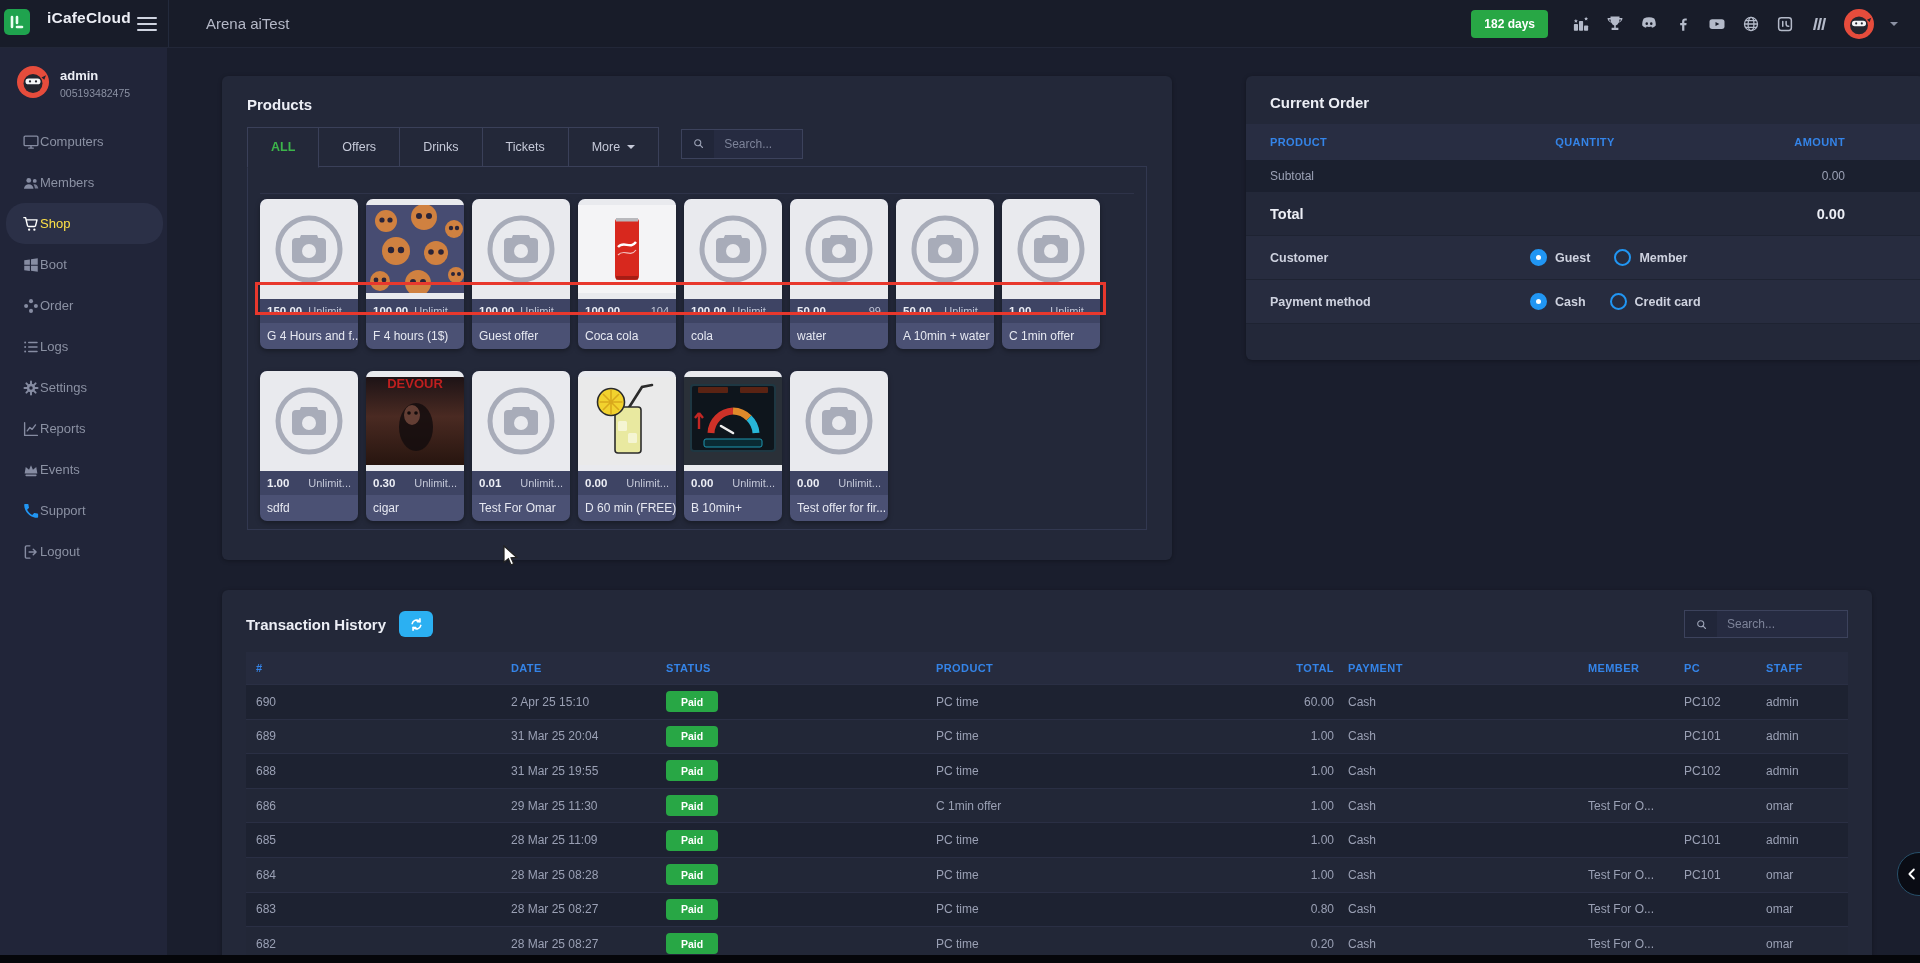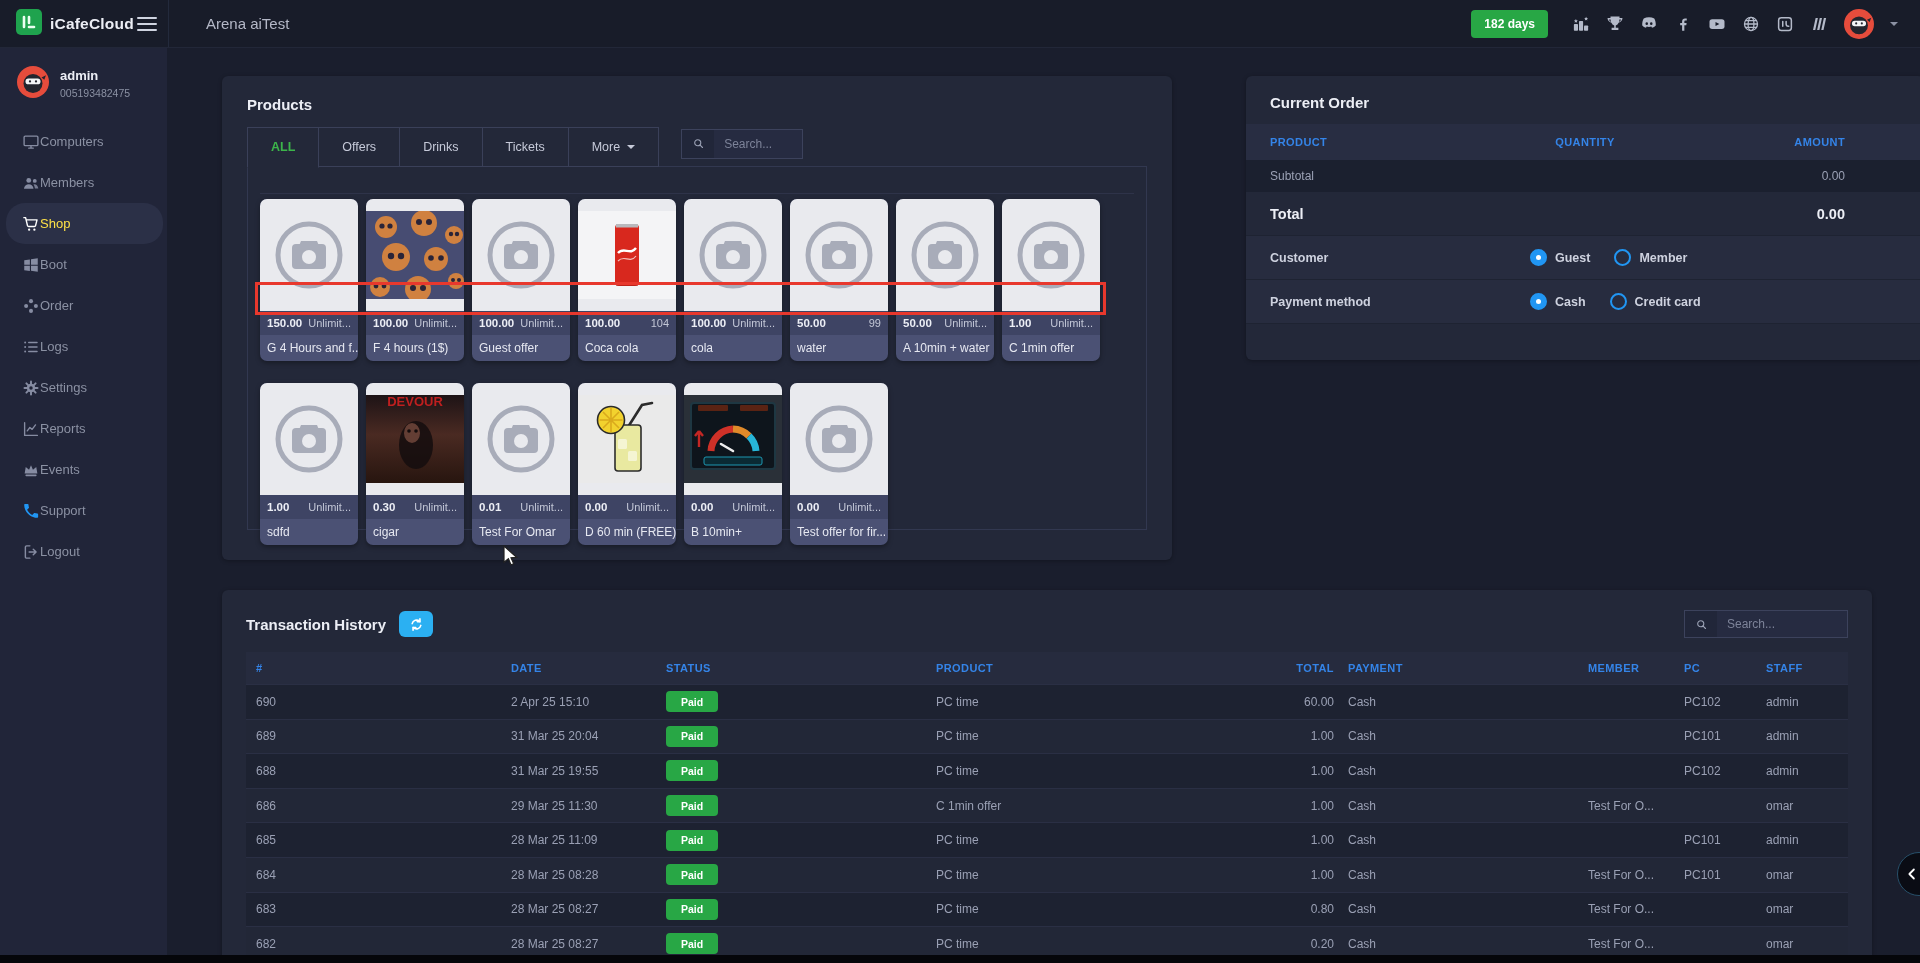--- a/index.html
+++ b/index.html
@@ -1,20 +1,20 @@
 <!DOCTYPE html>
 <html><head>
 <meta charset="utf-8">
 <style>
   *{margin:0;padding:0;box-sizing:border-box}
   html,body{width:1920px;height:963px;overflow:hidden}
   body{background:#1a1e2d;font-family:"Liberation Sans",sans-serif;color:#eceef5;position:relative}
   
   .topbar{position:absolute;top:0;left:0;right:0;height:48px;background:#181c29;display:flex;align-items:center;z-index:6;border-bottom:1px solid #222738}
-  .brand{width:128px;padding-left:16px;display:flex;align-items:center;gap:8px}
+  .brand{width:128px;padding-left:4px;display:flex;gap:17px}
   .brand-name{font-size:15.5px;font-weight:700;letter-spacing:.2px}
   .hamburger{width:34px;height:34px;border:none;background:transparent;display:flex;align-items:center;justify-content:center;cursor:pointer;margin-left:2px}
   .brand-sep{position:absolute;left:168px;top:0;bottom:0;width:1px;background:#232a3c}
   .page-title{margin-left:42px;color:#b4b8c7;font-size:15px}
   .topbar-right{margin-left:auto;display:flex;align-items:center;gap:16px;padding-right:22px}
   .days-badge{background:#28a745;color:#fff;font-size:12px;font-weight:700;padding:7px 13px;border-radius:4px;cursor:pointer}
   .tb-icons{display:flex;align-items:center;gap:16px;color:#b4bac9;margin-left:8px}
   .tb-icon{width:18px;height:18px;display:inline-flex;cursor:pointer}
   .tb-icon svg{width:100%;height:100%}
   .avatar{width:30px;height:30px;border-radius:50%;background:#e64c3c;overflow:hidden;flex:0 0 auto;cursor:pointer}
@@ -46,21 +46,21 @@
   .searchbox{display:flex;align-items:center;height:30px;margin-left:22px;margin-bottom:6px;border:1px solid #3c425c;border-radius:0;overflow:hidden;background:#262b41}
   .searchbox .sb-icon{width:32px;height:100%;display:flex;align-items:center;justify-content:center;background:#212639;color:#9aa0b4}
   .searchbox .sb-icon svg{width:13px;height:13px}
   .searchbox input{background:transparent;border:none;outline:none;color:#aeb3c6;font-size:12px;padding:0 10px;width:88px;font-family:inherit}
   .searchbox input::placeholder{color:#7d8399}
   
   .content-box{position:relative;margin-top:-1px;border:1px solid #323850;height:364px}
   .cb-divider{position:absolute;top:26px;left:12px;right:12px;height:1px;background:#2e3349}
   .grid{position:absolute;top:32px;left:12px;width:850px;display:flex;flex-wrap:wrap;gap:22px 8px}
   .card{width:98px;cursor:pointer;border-radius:7px;background:#4b5174;box-shadow:0 2px 5px rgba(0,0,0,.35)}
-  .card-img{height:112px;background:#e9eaee;border-radius:7px 7px 0 0;overflow:hidden;display:flex;align-items:center;justify-content:center}
+  .card-img{height:100px;background:#e9eaee;border-radius:7px 7px 0 0;overflow:hidden;display:flex;align-items:center;justify-content:center}
   .card-img svg{display:block}
   .card-price{height:24px;background:#3e4464;display:flex;align-items:center;padding:0 7px}
   .cp-price{font-size:11.5px;font-weight:700;white-space:nowrap}
   .cp-qty{font-size:11px;color:#c2c6d6;margin-left:auto;white-space:nowrap;overflow:hidden;max-width:52px}
   .card-name{height:26px;display:flex;align-items:center;padding:0 7px;font-size:12px;color:#e6e8f1;white-space:nowrap;overflow:hidden;border-radius:0 0 7px 7px}
   .red-annotation{position:absolute;left:7px;top:115px;width:851px;height:33px;border:3px solid #e8382d;pointer-events:none;z-index:3}
   
   #order-panel{left:1246px;top:76px;width:678px;height:284px;padding:18px 24px 0}
   .ord-head{display:grid;grid-template-columns:1fr 1fr 1fr;height:36px;align-items:center;background:#282d42;margin:13px -24px 0;padding:0 24px;font-size:11px;font-weight:700;color:#3484e8;letter-spacing:.4px}
   .ord-head .qc{text-align:center}

